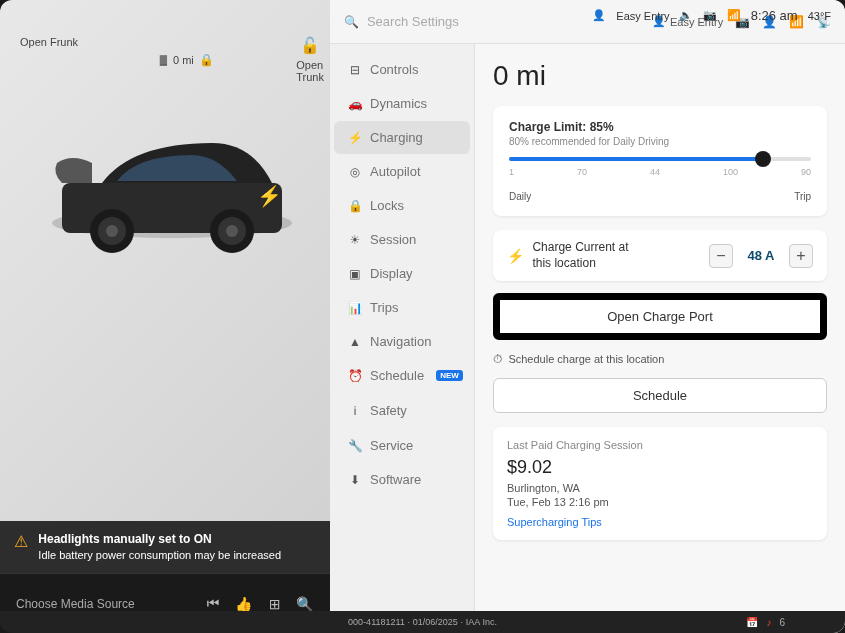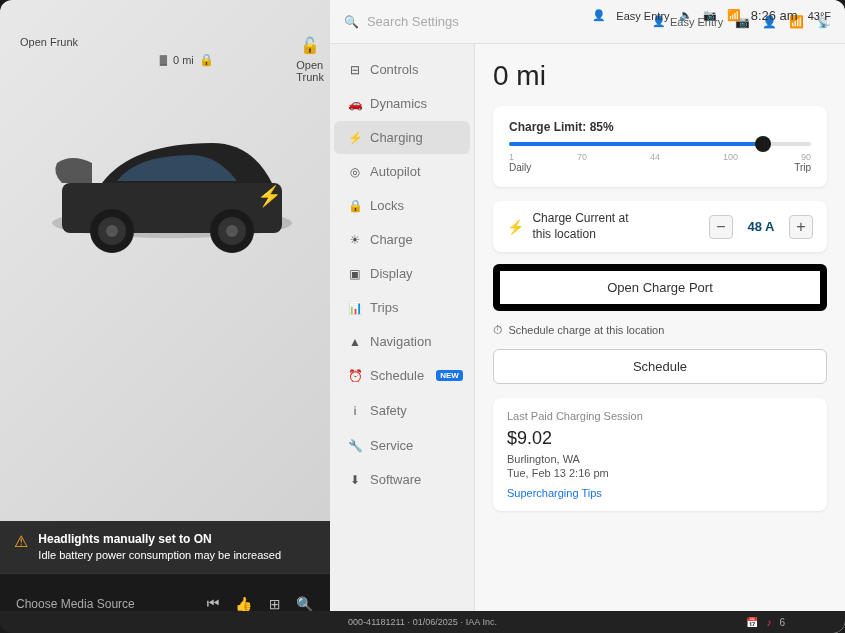--- a/index.html
+++ b/index.html
@@ -304,21 +304,21 @@
       font-size: 9px;
       color: #aaa;
       margin-top: 6px;
     }
 
     .slider-value-labels {
       display: flex;
       justify-content: space-between;
       font-size: 10px;
       color: #555;
-      margin-top: 0;
+      margin-top: 14px;
     }
 
     
     .charge-current-row {
       background: #fff;
       border-radius: 8px;
       padding: 10px 14px;
       display: flex;
       align-items: center;
       margin-bottom: 12px;
@@ -580,21 +580,21 @@
           <span class="nav-label">Autopilot</span>
         </div>
 
         <div class="nav-item">
           <span class="nav-icon">🔒</span>
           <span class="nav-label">Locks</span>
         </div>
 
         <div class="nav-item">
           <span class="nav-icon">☀</span>
-          <span class="nav-label">Charge</span>
+          <span class="nav-label">Session</span>
         </div>
 
         <div class="nav-item">
           <span class="nav-icon">▣</span>
           <span class="nav-label">Display</span>
         </div>
 
         <div class="nav-item">
           <span class="nav-icon">📊</span>
           <span class="nav-label">Trips</span>
@@ -627,20 +627,21 @@
         </div>
 
       </div>
 
       <div class="main-content">
 
         <div class="range-display">0 mi</div>
 
         <div class="charge-section">
           <div class="charge-limit-label">Charge Limit: 85%</div>
+          <div class="charge-limit-sub">80% recommended for Daily Driving</div>
 
           <div class="charge-slider-track">
             <div class="charge-slider-fill"></div>
             <div class="charge-slider-thumb"></div>
           </div>
 
           <div class="slider-labels">
             <span>1</span>
             <span>70</span>
             <span>44</span>

